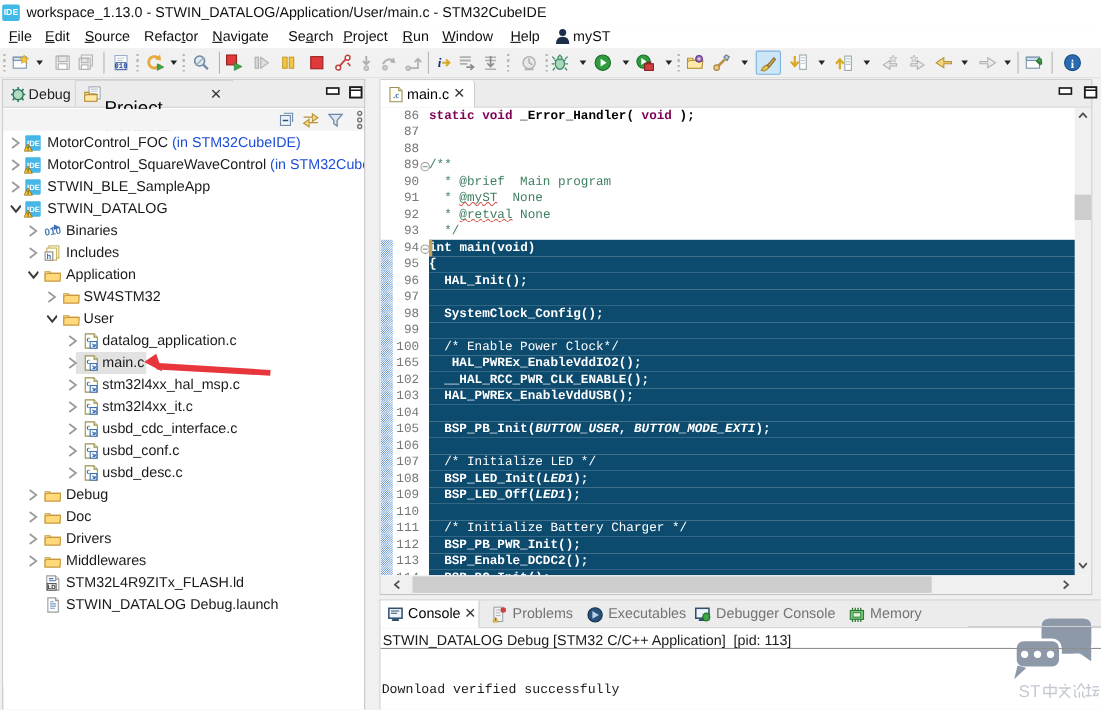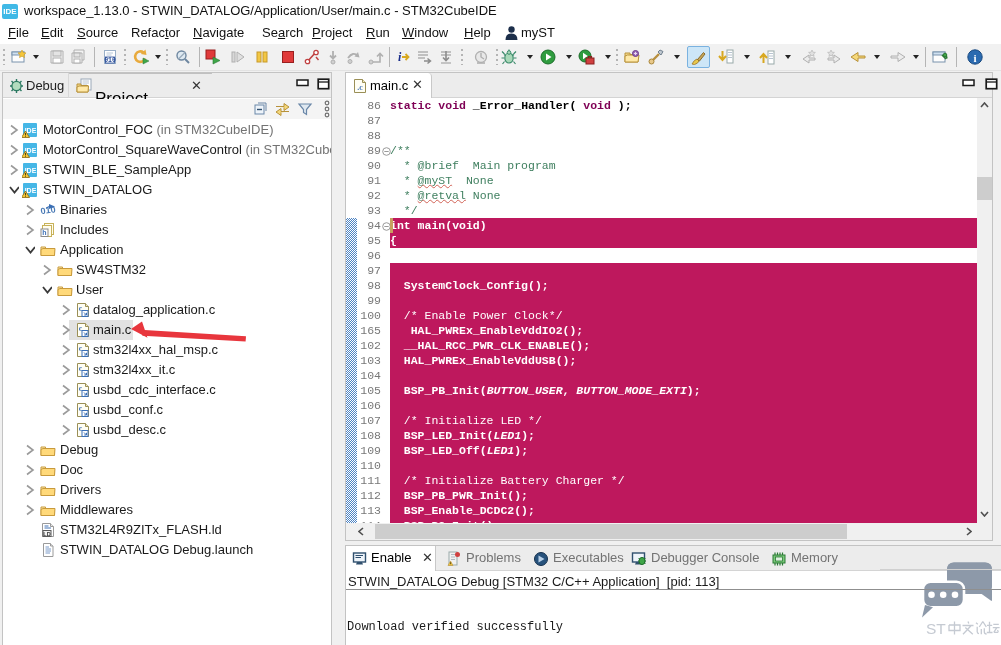--- a/index.html
+++ b/index.html
@@ -19,35 +19,35 @@
 .tdot{position:absolute;top:5px;width:2px;height:16px;background:repeating-linear-gradient(#b4b4b4 0 2px,transparent 2px 5px);}
 
 #leftpanel{position:absolute;left:2px;top:72px;width:330px;height:621px;background:#fff;border:1px solid #c3c3c3;border-bottom:none;}
 #lp-tabs{position:absolute;left:0;top:0;width:328px;height:25px;background:#ececec;border-bottom:1px solid #d4d4d4;}
 .ptab{position:absolute;top:0;height:25px;font-size:13px;color:#222;}
 #tab-pe{position:absolute;left:66px;width:143px;background:#fff;border:1px solid #c0c0c0;border-bottom:none;border-radius:4px 4px 0 0;}
 #lp-toolbar{position:absolute;left:0;top:26px;width:328px;height:20px;background:#f4f4f4;}
 #tree{position:absolute;left:0;top:46px;width:328px;height:505px;background:#fff;overflow:hidden;}
 .trow{position:absolute;left:0;width:328px;height:20px;font-size:13px;color:#1a1a1a;line-height:20px;}
 .trow .lbl{position:absolute;top:0;white-space:nowrap;}
-.trow .gy{color:#737373;text-align:right;}
+.trow .gy{color:#1d4ed8;text-align:right;}
 .ti{position:absolute;top:2px;width:16px;height:16px;}
 .ar{position:absolute;top:4px;width:10px;height:12px;}
 
 #editor{position:absolute;left:345px;top:72px;width:648px;height:469px;background:#fff;border:1px solid #c3c3c3;}
 #ed-tabs{position:absolute;left:0;top:0;width:646px;height:25px;background:#ececec;border-bottom:1px solid #d4d4d4;}
 #tab-main{position:absolute;left:0;top:0;width:86px;height:25px;background:#fff;border-right:1px solid #c8c8c8;border-radius:0 4px 0 0;font-size:13px;}
 #ed-body{position:absolute;left:0;top:25px;width:646px;height:425px;overflow:hidden;background:#fff;}
 #ruler{position:absolute;left:0;top:0;width:11px;height:425px;background:#fff;}
 #ruler .hatch{position:absolute;left:0;width:11px;background-image:linear-gradient(45deg,#4d84c4 25%,transparent 25%,transparent 75%,#4d84c4 75%),linear-gradient(45deg,#4d84c4 25%,transparent 25%,transparent 75%,#4d84c4 75%);background-size:2px 2px;background-position:0 0,1px 1px;}
 #lnums{position:absolute;left:9px;top:0;width:29px;height:425px;color:#787878;font-family:"Liberation Mono",monospace;font-size:11.5px;text-align:right;}
 #lnums div{position:absolute;right:3px;height:15px;line-height:15px;}
 #code{position:absolute;left:44px;top:0;width:588px;height:425px;font-family:"Liberation Mono",monospace;font-size:11.5px;font-weight:bold;color:#000;}
 #code .ln{position:absolute;left:0;width:588px;height:15px;line-height:15px;white-space:pre;}
-#code .sel{background:#be185d;}
+#code .sel{background:#0c4a6e;}
 #code .sel span,#code .sel{color:#fff !important;}
 .k{color:#7f0055;}
 .c{color:#3f7f5f;font-weight:normal;}
 .i{font-style:italic;}
 .w{text-decoration:underline wavy #d26356;text-decoration-skip-ink:none;text-underline-offset:0px;text-decoration-thickness:1px;}
 #vscroll{position:absolute;right:0;top:0;width:15px;height:425px;background:#f0f0f0;}
 #vscroll .thumb{position:absolute;left:0;top:79px;width:15px;height:23px;background:#cdcdcd;}
 #hscroll{position:absolute;left:0;top:450px;width:646px;height:17px;background:#f0f0f0;}
 #hscroll .thumb{position:absolute;left:29px;top:1px;width:472px;height:15px;background:#cdcdcd;}
 
@@ -688,20 +688,21 @@
 <div class="ln" style="top:0px"><span class="k">static</span> <span class="k">void</span> _Error_Handler( <span class="k">void</span> );</div>
 <div class="ln" style="top:15px"></div>
 <div class="ln" style="top:30px"></div>
 <div class="ln" style="top:45px"><span class="c">/**</span></div>
 <div class="ln" style="top:60px"><span class="c">  * @brief  Main program</span></div>
 <div class="ln" style="top:75px"><span class="c">  * <span class="w">@myST</span>  None</span></div>
 <div class="ln" style="top:90px"><span class="c">  * <span class="w">@retval</span> None</span></div>
 <div class="ln" style="top:105px"><span class="c">  */</span></div>
 <div class="ln sel" style="top:120px"><span class="k">int</span> main(<span class="k">void</span>)</div>
 <div class="ln sel" style="top:135px">{</div>
+<div class="ln sel" style="top:150px">  HAL_Init();</div>
 <div class="ln sel" style="top:165px"></div>
 <div class="ln sel" style="top:180px">  SystemClock_Config();</div>
 <div class="ln sel" style="top:195px"></div>
 <div class="ln sel" style="top:210px"><span class="c">  /* Enable Power Clock*/</span></div>
 <div class="ln sel" style="top:225px">   HAL_PWREx_EnableVddIO2();</div>
 <div class="ln sel" style="top:240px">  __HAL_RCC_PWR_CLK_ENABLE();</div>
 <div class="ln sel" style="top:255px">  HAL_PWREx_EnableVddUSB();</div>
 <div class="ln sel" style="top:270px"></div>
 <div class="ln sel" style="top:285px">  BSP_PB_Init(<span class="i">BUTTON_USER</span>, <span class="i">BUTTON_MODE_EXTI</span>);</div>
 <div class="ln sel" style="top:300px"></div>
@@ -743,21 +744,21 @@
 </div>
 </div>
 <div id="console">
   <div id="cs-tabs">
 <div id="tab-console">
  <svg style="position:absolute;left:6px;top:5px" width="16" height="16">
           <rect x="1.5" y="2" width="12" height="9" fill="#eef4fa" stroke="#30506e" stroke-width="1.4"></rect>
           <path d="M3.5 4.5 L11 4.5 M3.5 6.5 L9 6.5" stroke="#30506e" stroke-width="1"></path>
           <path d="M5 11 L10 11 L11 13.5 L4 13.5 Z" fill="#30506e"></path>
         </svg>
- <span style="position:absolute;left:25px;top:4px">Enable</span>
+ <span style="position:absolute;left:25px;top:4px">Console</span>
  <span class="x" style="position:absolute;left:76px;top:4px">✕</span>
 </div>
 <svg style="position:absolute;left:101px;top:5px" width="16" height="16">
         <rect x="2" y="1" width="8" height="13" fill="#f0f0f0" stroke="#9aa"></rect>
         <path d="M4 3.5 L8 3.5 M4 6 L8 6 M4 8.5 L8 8.5" stroke="#b0b8c0" stroke-width="1"></path>
         <circle cx="10.5" cy="3.5" r="2.5" fill="#d04040"></circle>
         <path d="M3.5 10 L6 14.5 L1 14.5 Z" fill="#f2c744" stroke="#b8923a" stroke-width="0.6"></path>
         <rect x="3.2" y="11.2" width="0.9" height="2" fill="#5a4a10"></rect>
       </svg>
 <span class="ctab" style="left:120px">Problems</span>

